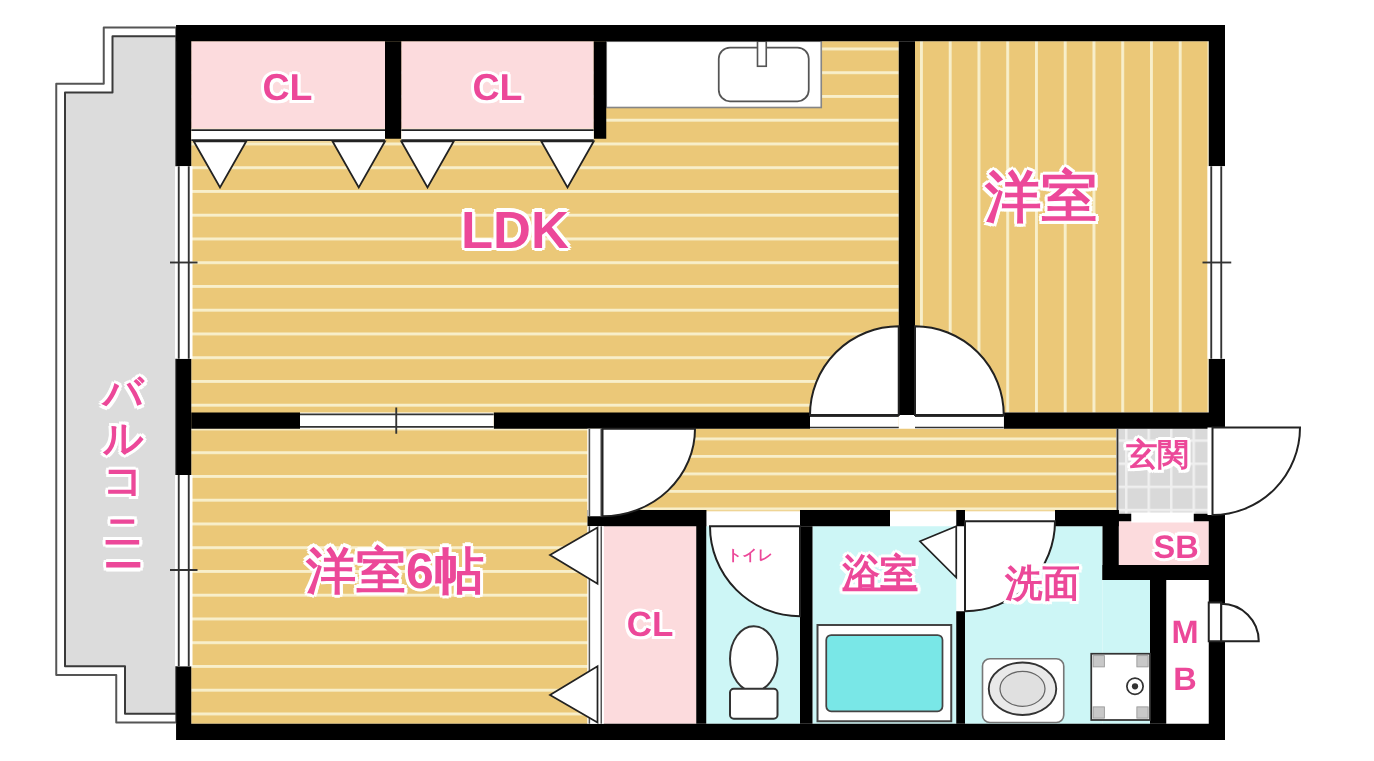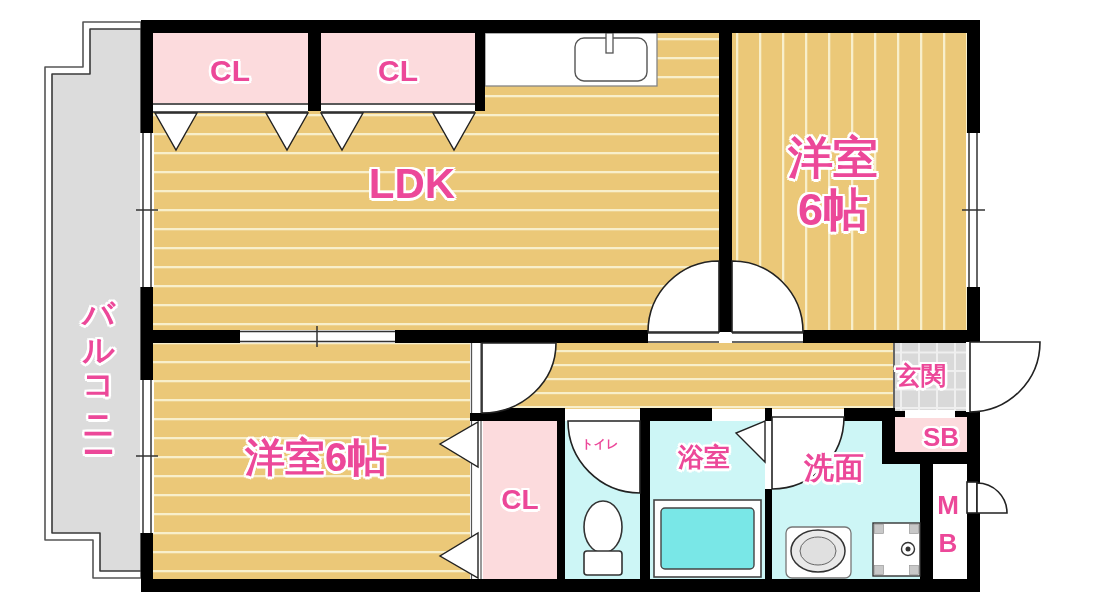--- a/index.html
+++ b/index.html
@@ -14,23 +14,23 @@
     text-shadow:-2px -2px 0 #fff, 2px -2px 0 #fff, -2px 2px 0 #fff, 2px 2px 0 #fff,
                  0 -2.5px 0 #fff, 0 2.5px 0 #fff, -2.5px 0 0 #fff, 2.5px 0 0 #fff;
   }
   #lbl-ldk      { left:317px; top:160px; width:190px; font-size:42px; }
   #lbl-yo-upper { left:738px; top:132px; width:190px; font-size:45px; }
   #lbl-yo-lower { left:166px; top:434px; width:300px; font-size:40px; }
   #lbl-cl1      { left:170px; top:54px;  width:120px; font-size:30px; }
   #lbl-cl2      { left:338px; top:54px;  width:120px; font-size:30px; }
   #lbl-cl3      { left:489px; top:484px; width:62px;  font-size:28px; }
   #lbl-toilet   { left:558px; top:438px; width:84px;  font-size:12px; }
-  #lbl-bath     { left:654px; top:442px; width:100px; font-size:26px; }
+  #lbl-bath     { left:654px; top:442px; width:100px; font-size:30px;text-decoration:underline; }
   #lbl-wash     { left:784px; top:451px; width:100px; font-size:30px; }
-  #lbl-genkan   { left:896px; top:361px; width:46px;  font-size:25px; }
+  #lbl-genkan   { left:896px; top:350px; width:60px;  font-size:25px; }
   #lbl-sb       { left:899px; top:422px; width:60px;  font-size:26px;text-align:right; }
   #lbl-mb       { left:928px; top:487px; width:40px;  font-size:26px; line-height:1.45; }
   #lbl-balcony  {
     left:80px; top:243px; height:230px; font-size:32px;
     writing-mode:vertical-rl; text-orientation:upright; letter-spacing:3px;
   }
 </style>
 </head>
 <body>
 
@@ -218,21 +218,20 @@
     </g>
   </g>
 </svg>
 
   <div class="lbl" id="lbl-balcony">バルコニー</div>
   <div class="lbl" id="lbl-ldk">
     <div>LDK</div>
   </div>
   <div class="lbl" id="lbl-yo-upper">
     <div>洋室</div>
-    <div>6帖</div>
   </div>
   <div class="lbl" id="lbl-yo-lower">洋室6帖</div>
   <div class="lbl" id="lbl-cl1">CL</div>
   <div class="lbl" id="lbl-cl2">CL</div>
   <div class="lbl" id="lbl-cl3">CL</div>
   <div class="lbl" id="lbl-toilet">トイレ</div>
   <div class="lbl" id="lbl-bath">浴室</div>
   <div class="lbl" id="lbl-wash">洗面</div>
   <div class="lbl" id="lbl-genkan">玄関</div>
   <div class="lbl" id="lbl-sb">SB</div>

